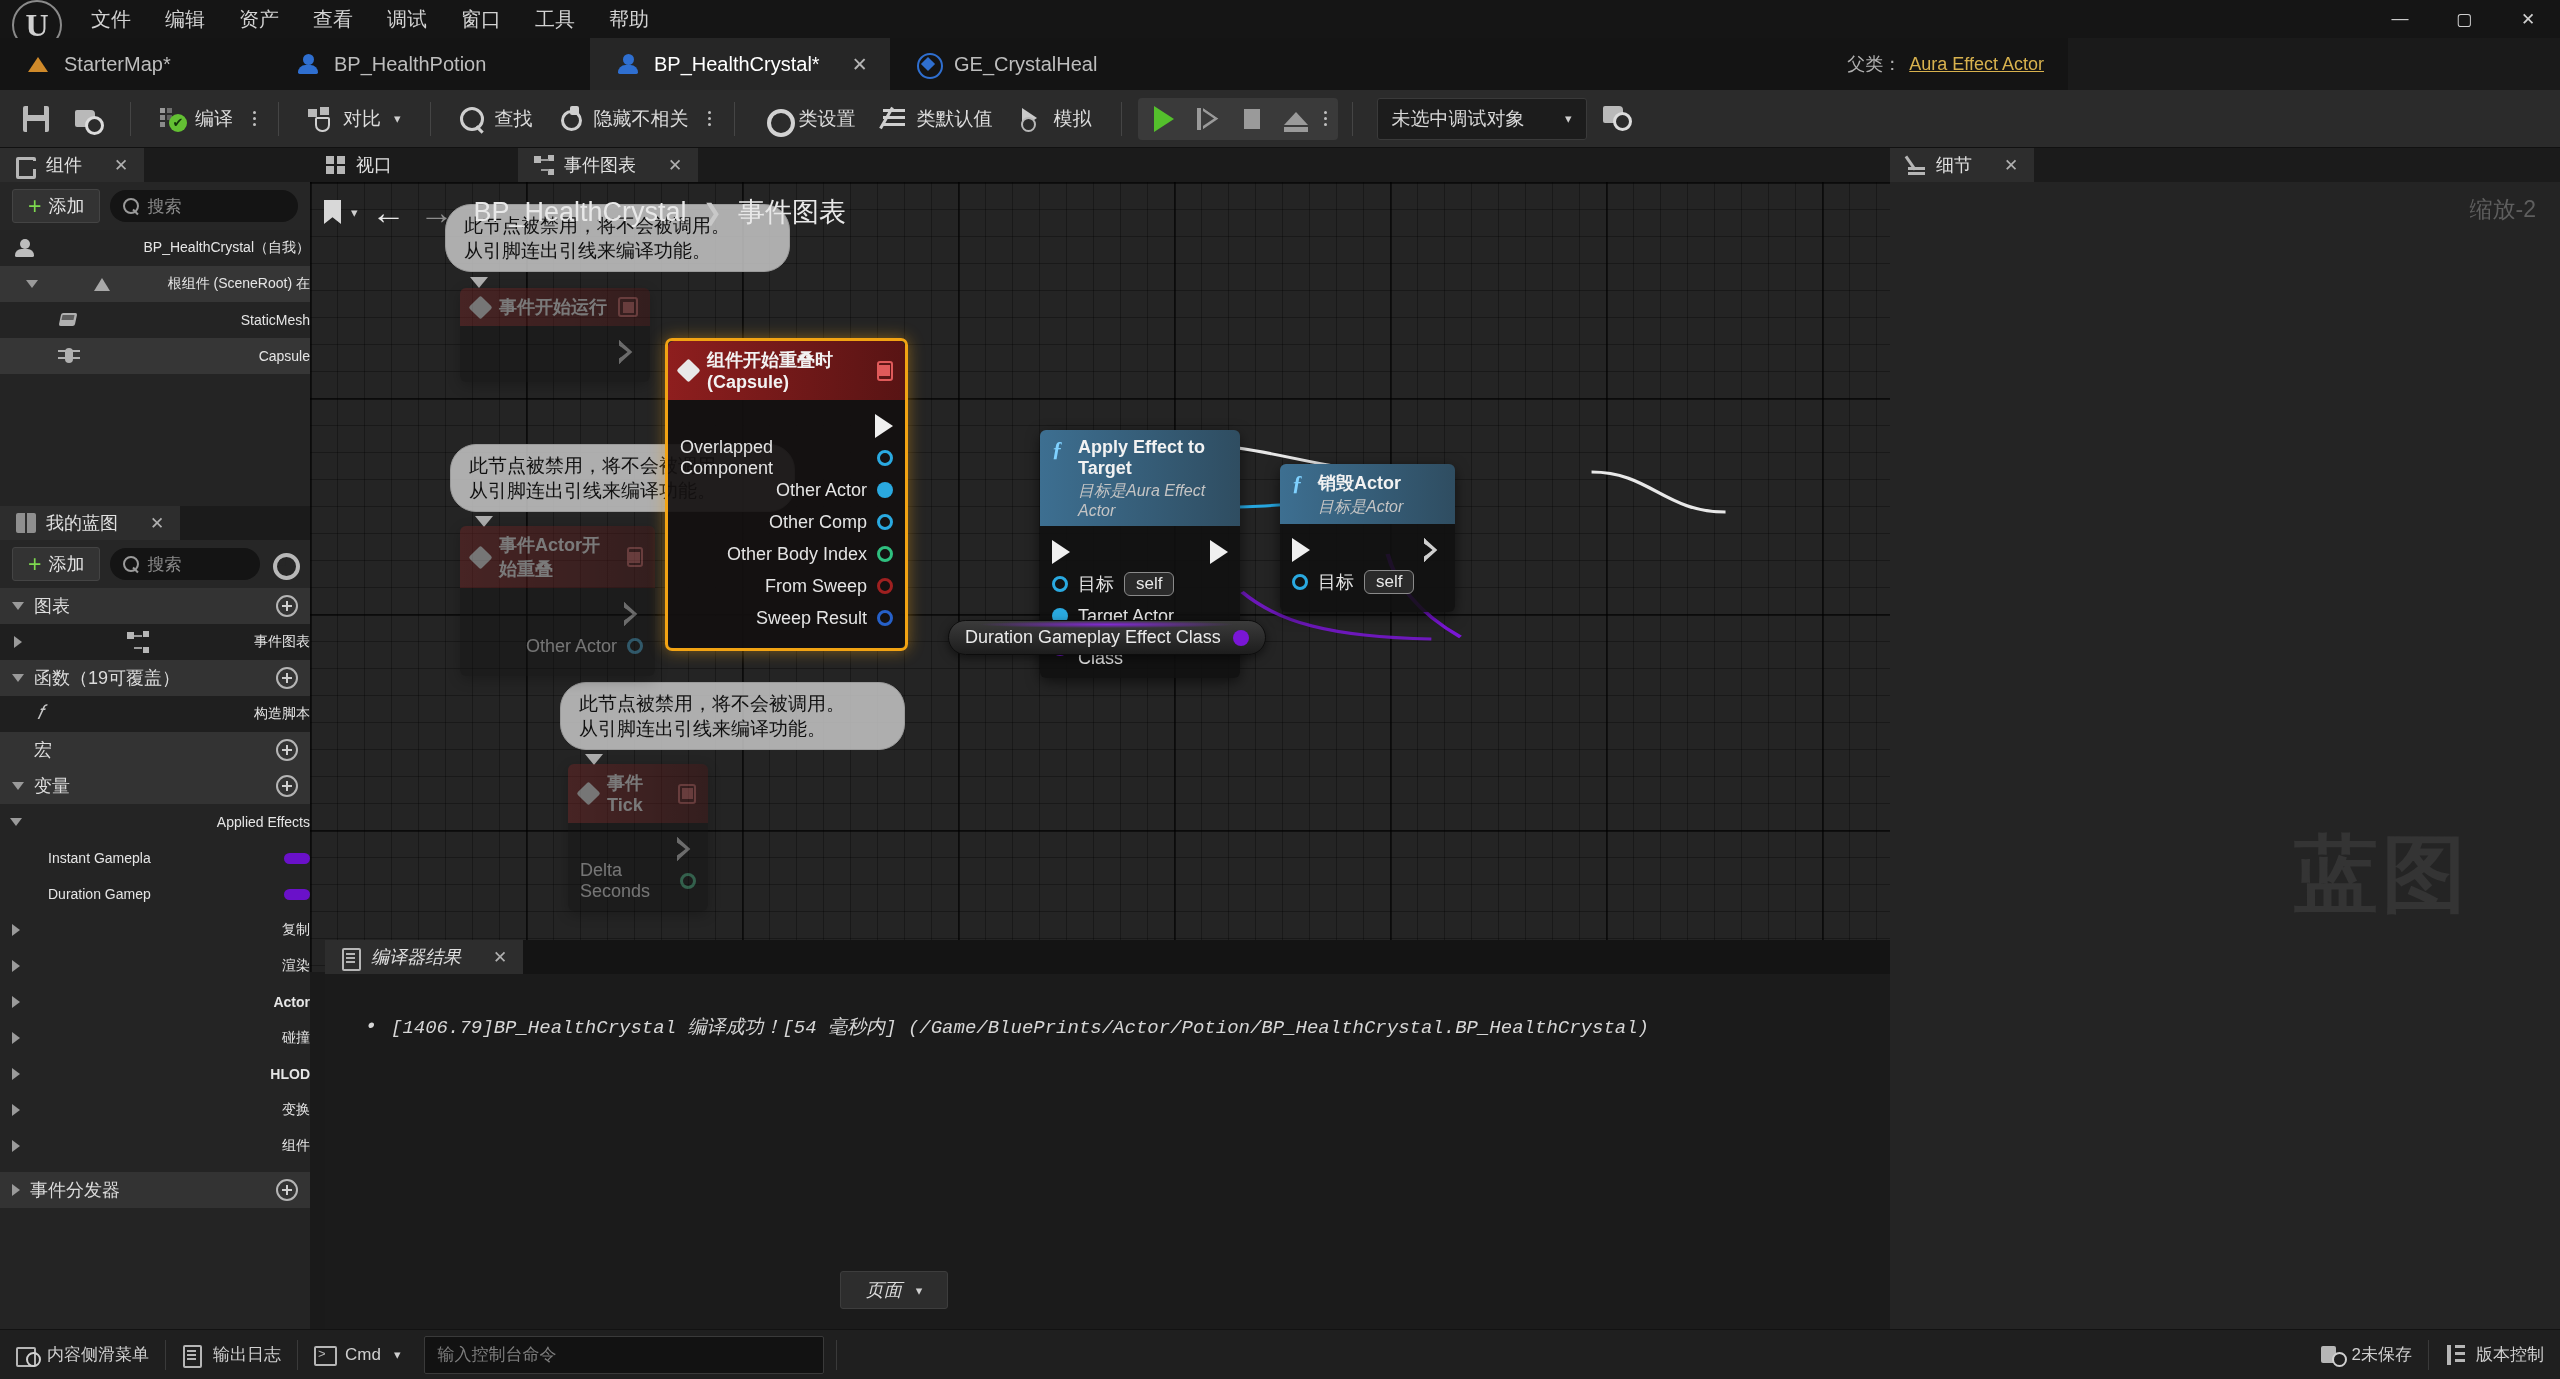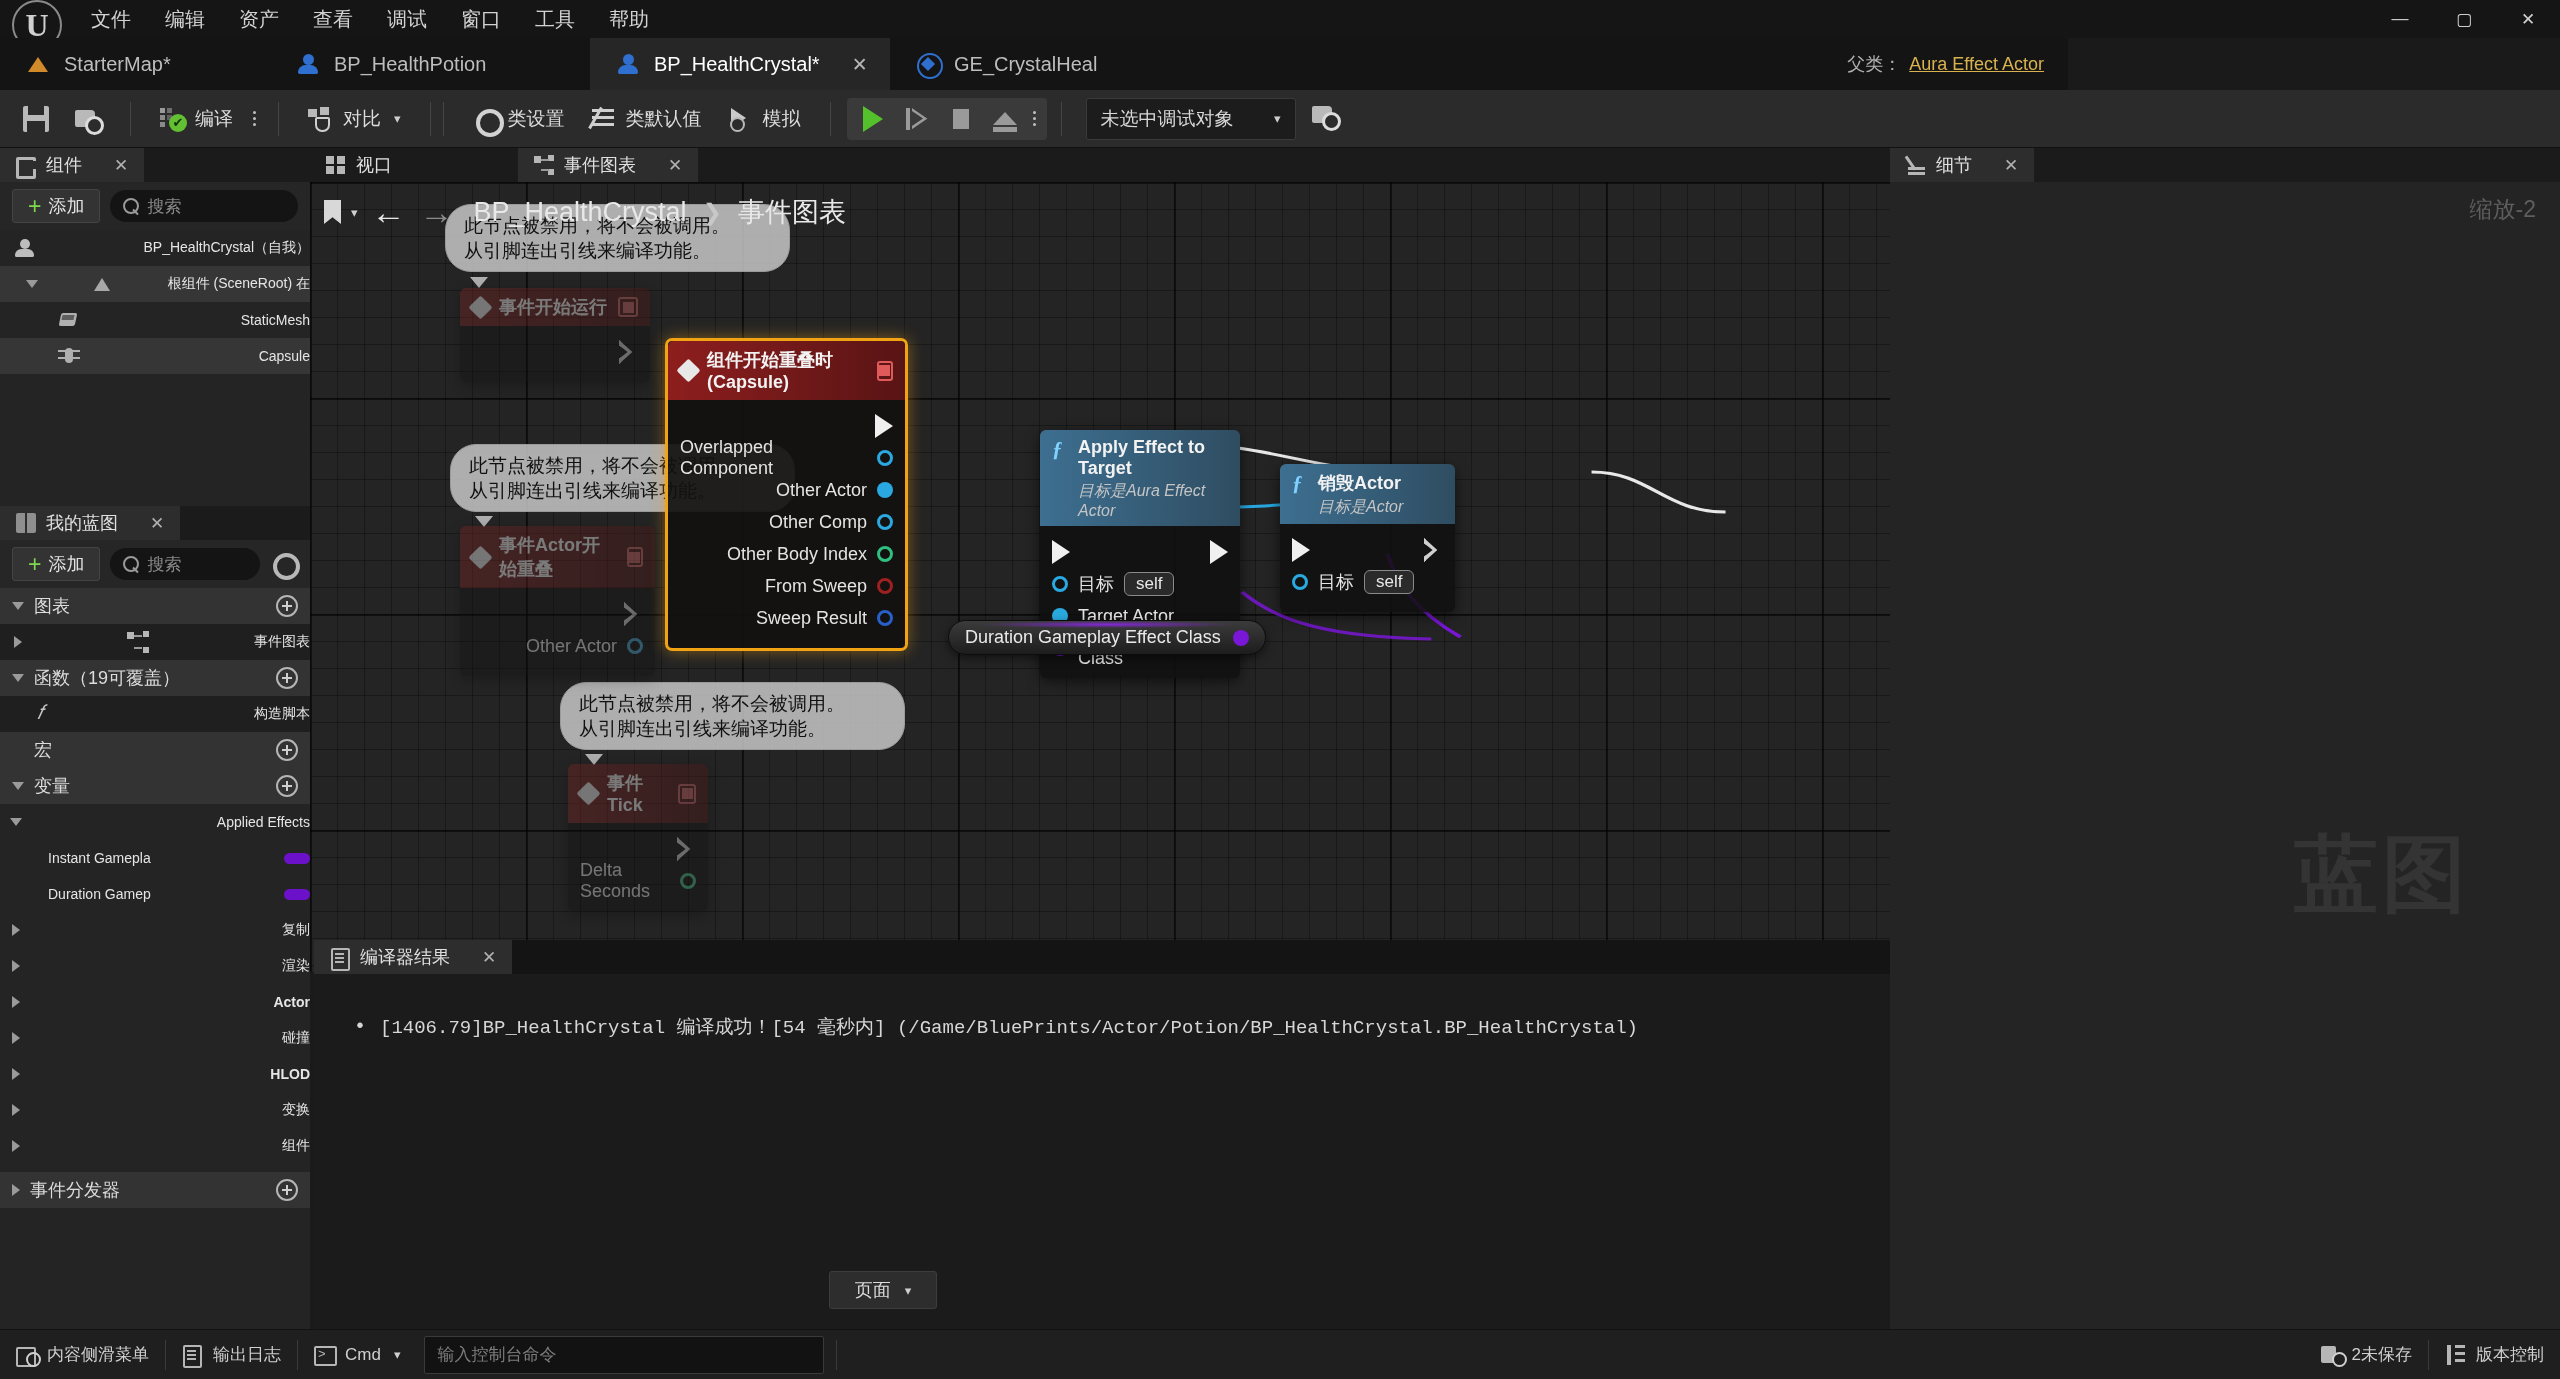--- a/index.html
+++ b/index.html
@@ -307,22 +307,22 @@
   .var-node { position:absolute; z-index:10;
     background:linear-gradient(to bottom,#3b3b3b,#1d1d1d);
     border:1px solid #0c0c0c; border-radius:18px;
     display:flex; align-items:center; gap:12px; padding:6px 16px;
     font-size:18px; color:#eaeaea;
     box-shadow:0 3px 10px rgba(0,0,0,0.5); }
   .var-node .glow { position:absolute; left:10%; top:0; width:80%; height:7px;
     background:radial-gradient(ellipse at center, rgba(134,40,220,0.95), transparent 72%); }
 
   
-  #compiler { position:absolute; left:4px; bottom:0; right:0; height:389px;
-              background:#e5e5e5; }
+  #compiler { position:absolute; left:15px; bottom:0; right:0; height:389px;
+              background:#e5e5e5;font-style:italic; }
   #compiler .panel-tabs { background:#141414; }
   #compiler-body { position:absolute; left:0; top:34px; right:0; bottom:0; background:#1b1b1b; }
   #compiler-msg { display:flex; gap:14px; align-items:flex-start;
                   padding:40px 0 0 40px; font-family:"Liberation Mono","DejaVu Sans Mono",monospace;
                   font-size:19px; color:#d6d6d6; }
   #compiler-msg .bullet { color:#d6d6d6; font-size:20px; line-height:1; padding-top:3px; }
   #page-btn { position:absolute; left:515px; bottom:20px; width:108px; height:38px;
     background:#2d2d2d; border:1px solid #3d3d3d; border-radius:3px;
     display:flex; align-items:center; justify-content:center; gap:10px;
     font-size:18px; color:#dcdcdc; }
@@ -443,20 +443,35 @@
   <div class="tb-group">
     <div class="tb-btn">
       <span class="tb-icon i-diff">
           <i class="sub"></i>
         </span>
       <span>对比</span>
       <span class="chev">▾</span>
     </div>
   </div>
   <div class="tb-sep"></div>
+  <div class="tb-group">
+    <div class="tb-btn">
+      <span class="tb-icon i-find"></span>
+      <span>查找</span>
+    </div>
+    <div class="tb-btn">
+      <span class="tb-icon i-hide"></span>
+      <span>隐藏不相关</span>
+    </div>
+    <div class="dots">
+        <i></i>
+        <i></i>
+        <i></i>
+      </div>
+  </div>
   <div class="tb-sep"></div>
   <div class="tb-group">
     <div class="tb-btn">
       <span class="tb-icon i-gear"></span>
       <span>类设置</span>
     </div>
     <div class="tb-btn">
       <span class="tb-icon i-defaults"></span>
       <span>类默认值</span>
     </div>

